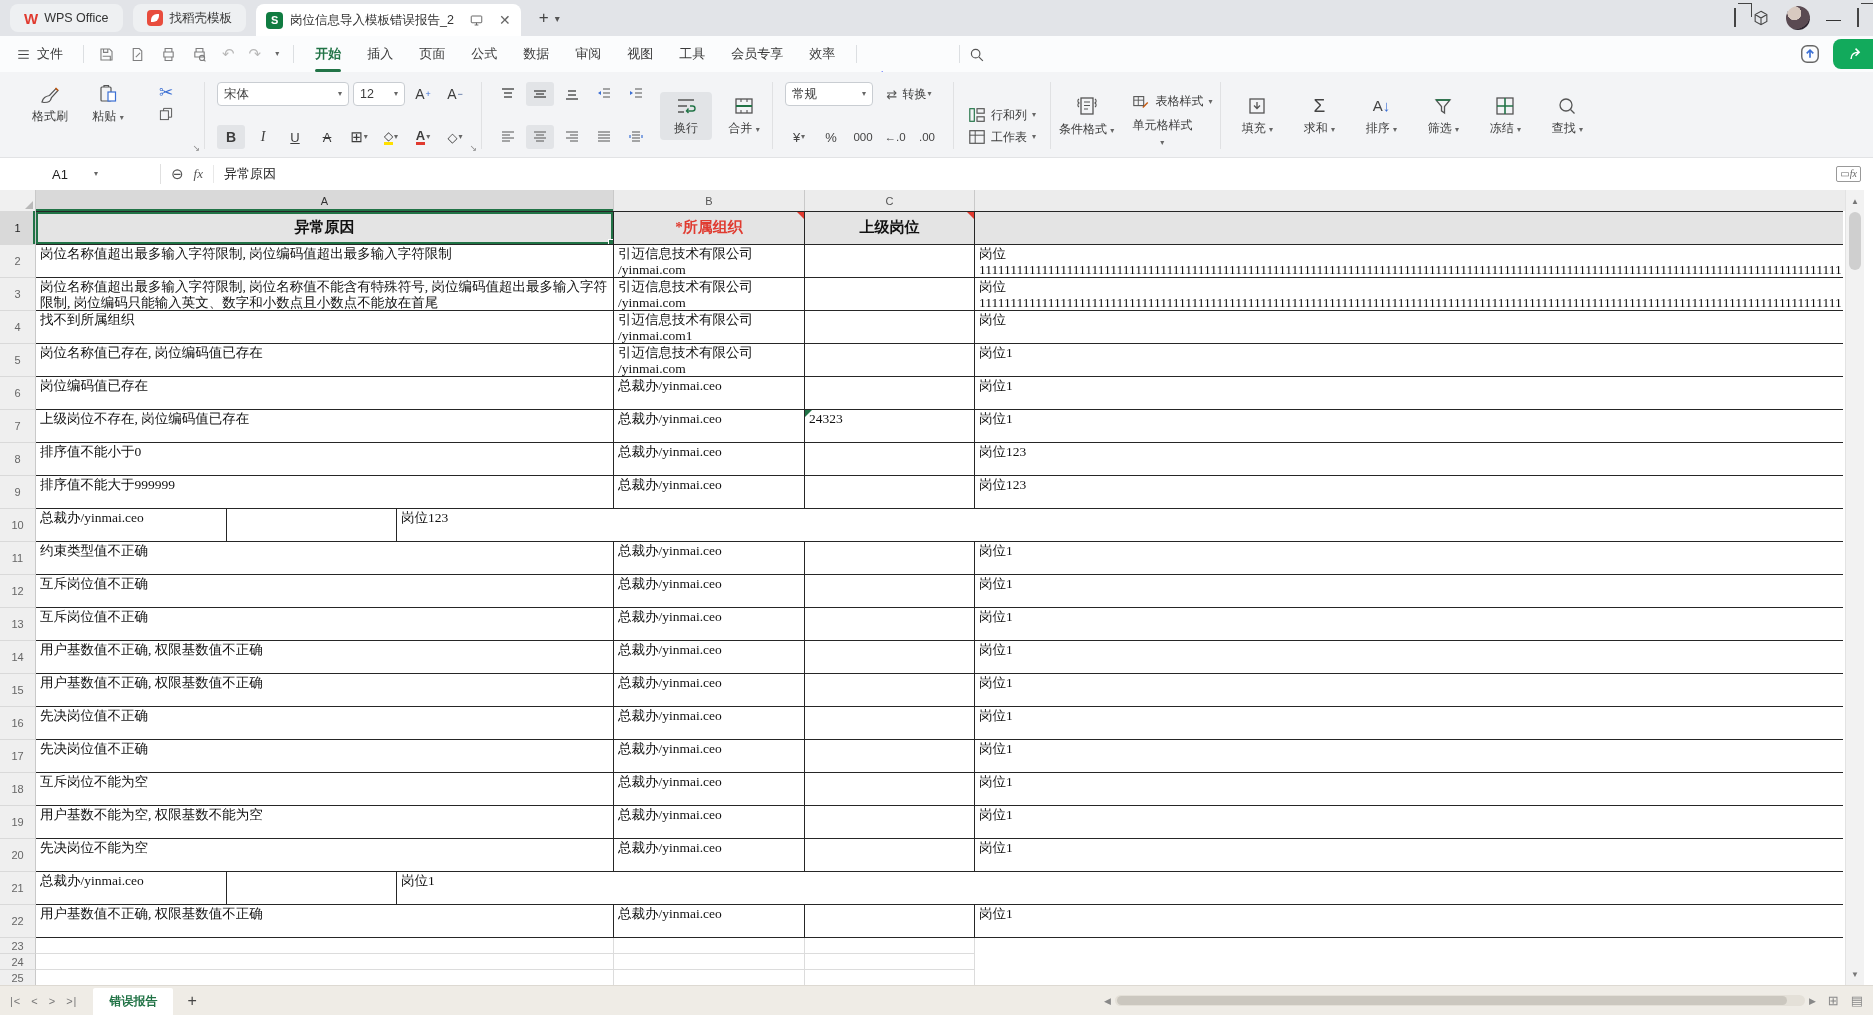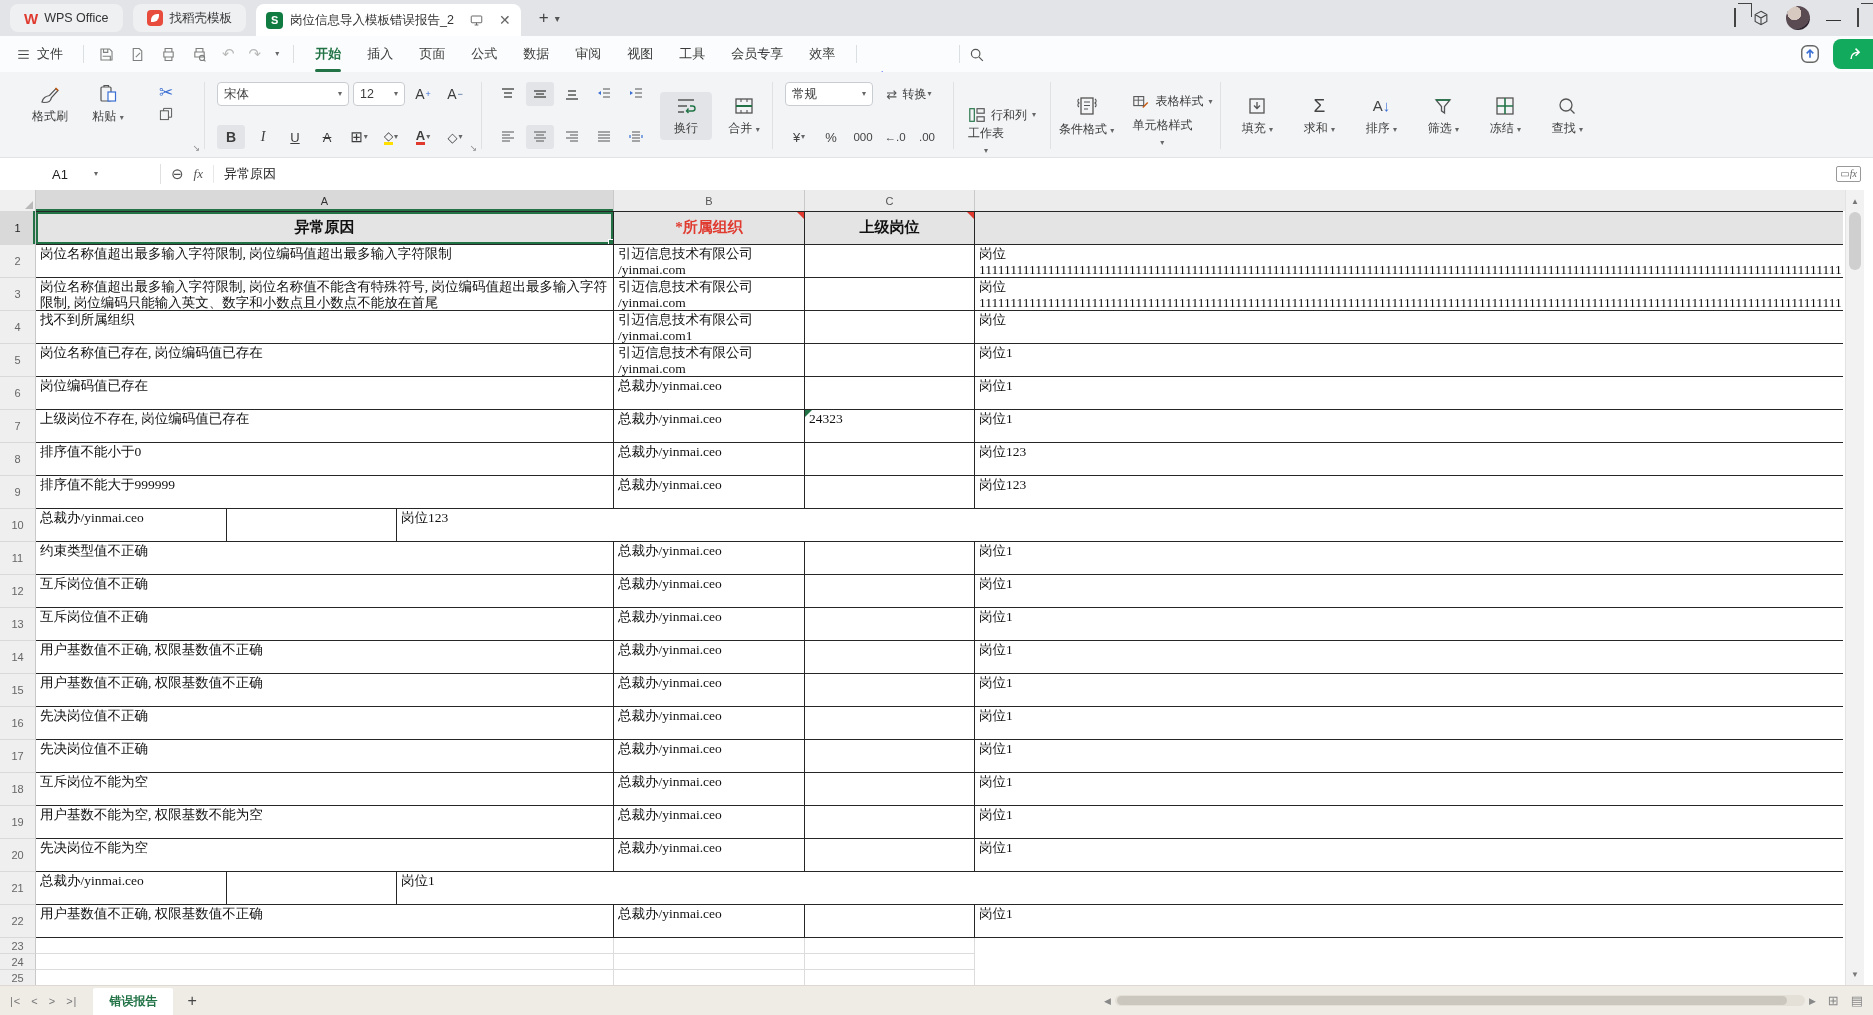--- a/index.html
+++ b/index.html
@@ -441,21 +441,21 @@
         <svg class="sv" width="18" height="18" viewBox="0 0 20 20">
             <rect x="2" y="3" width="5" height="14" fill="none" stroke="#217346" stroke-width="1.3"></rect>
             <rect x="10" y="3" width="8" height="5" fill="none" stroke="#555" stroke-width="1.3"></rect>
             <rect x="10" y="12" width="8" height="5" fill="none" stroke="#555" stroke-width="1.3"></rect>
           </svg>
         <span>行和列</span>
           <span class="caret">▾</span>
       </span>
     </div>
     <div class="row2">
-      <span class="sbtn" style="gap:5px;flex-direction:column;">
+      <span class="sbtn" style="gap:5px;">
         <svg class="sv" width="18" height="18" viewBox="0 0 20 20">
             <rect x="2" y="3" width="16" height="14" fill="none" stroke="#555" stroke-width="1.3"></rect>
             <path d="M2 8h16M8 3v14" stroke="#555" stroke-width="1.1"></path>
           </svg>
         <span>工作表</span>
           <span class="caret">▾</span>
       </span>
     </div>
   </div>
 

